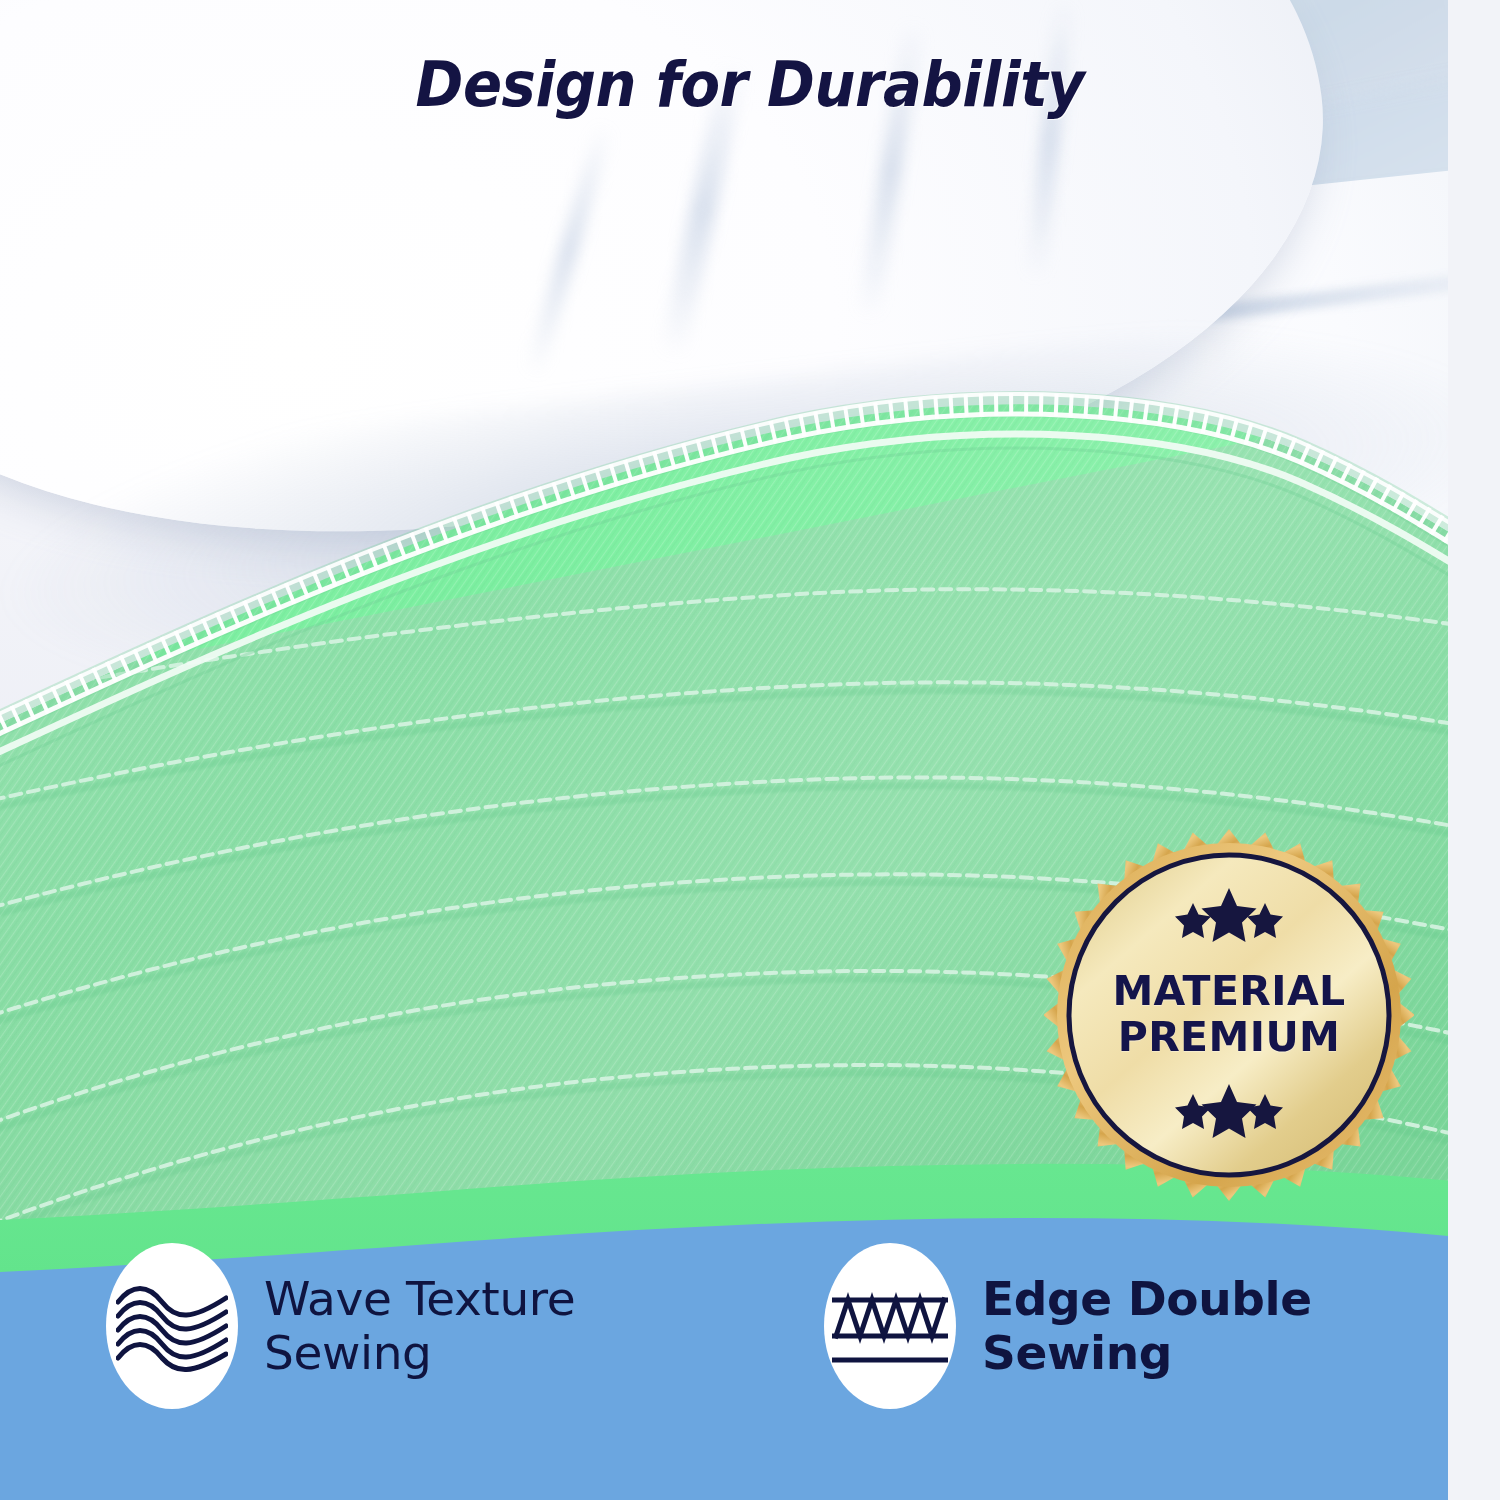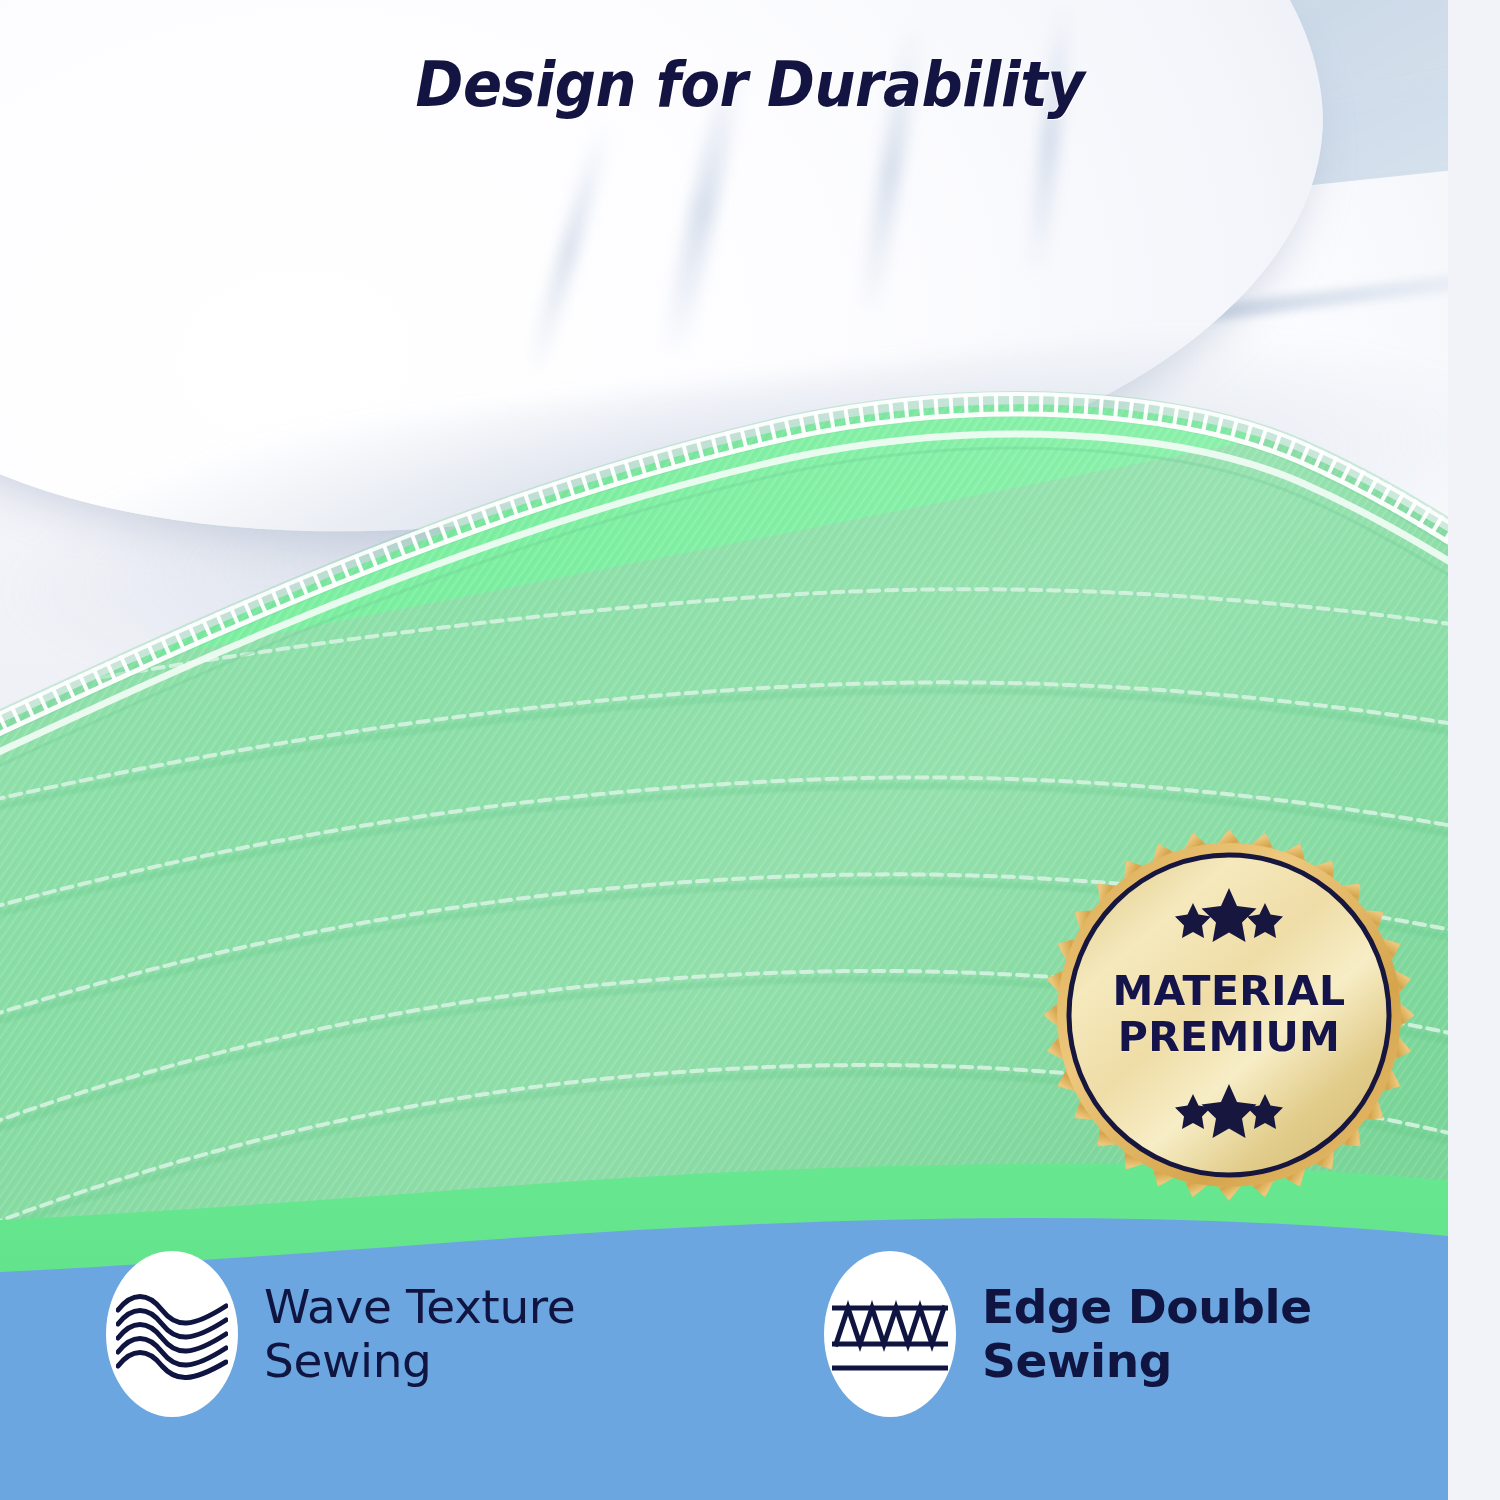--- a/index.html
+++ b/index.html
@@ -109,21 +109,21 @@
   }
   .badge-line{
     font-family:"DejaVu Sans", sans-serif;
     font-weight:bold;font-size:41px;line-height:1.12;
     color:#14144B;letter-spacing:.4px;
     text-shadow:0 1px 0 rgba(255,255,255,.35);
   }
 
   
   .features{
-    position:absolute;left:0;bottom:4px;width:1500px;height:300px;
+    position:absolute;left:0;bottom:12px;width:1500px;height:300px;
     display:flex;align-items:center;
   }
   .feature{
     display:flex;align-items:center;gap:26px;
   }
   .f1{position:absolute;left:106px;top:55px;}
   .f2{position:absolute;left:824px;top:55px;font-weight:bold;}
   .f-icon{
     width:132px;height:166px;border-radius:50%;
     background:#FFFFFF;

